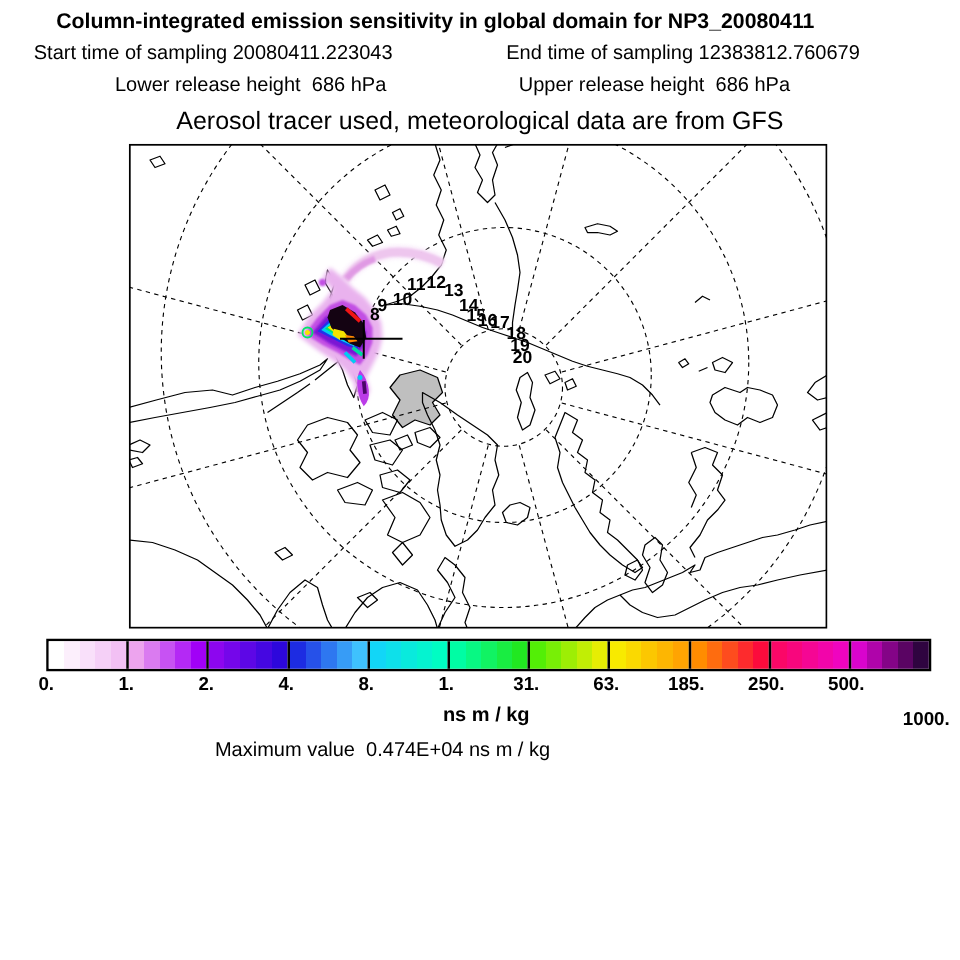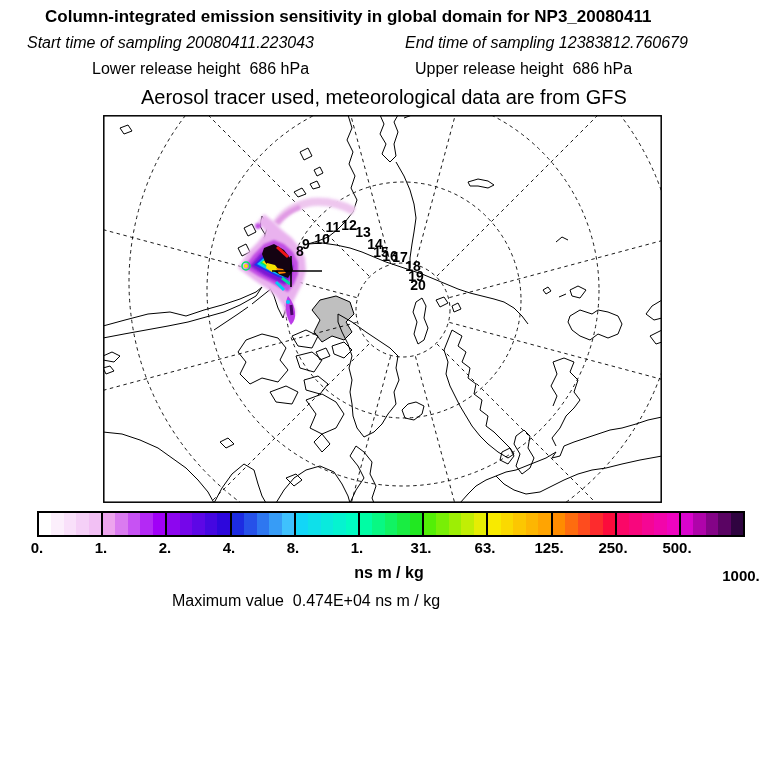--- a/index.html
+++ b/index.html
@@ -1,20 +1,20 @@
 <!DOCTYPE html>
 <html><head>
 <meta charset="utf-8">
 <style>
   html,body{margin:0;padding:0;background:#ffffff;}
   body{width:768px;height:768px;position:relative;overflow:hidden;
        font-family:"Liberation Sans", sans-serif;color:#000;}
   .abs{position:absolute;white-space:pre;}
   #title{left:27px;top:7px;font-size:17px;font-weight:bold;margin-left:18px;}
-  .l2{top:34px;font-size:16px;font-style:italic;}
+  .l2{top:34px;font-size:16px;}
   .l3{top:60px;font-size:16px;}
   .l4{top:86px;font-size:20px;left:141px;}
   #start-time{left:27px;} #end-time{left:405px;}
   #lower-rel{left:92px;} #upper-rel{left:415px;}
   #map-wrap{position:absolute;left:103px;top:115px;width:559px;height:388px;}
   #colorbar{position:absolute;left:37px;top:511px;width:704px;height:22px;
             border:2px solid #000;display:flex;}
   .cbseg{flex:1 1 0;height:100%;}
   .cbseg + .cbseg{border-left:2px solid #000;}
   #cb-ticks{position:absolute;left:37px;top:539px;width:708px;height:18px;}
@@ -212,19 +212,19 @@
   </div>
 <div id="cb-ticks">
     <span class="cbtick" style="left: 0px;">0.</span>
     <span class="cbtick" style="left: 64px;">1.</span>
     <span class="cbtick" style="left: 128px;">2.</span>
     <span class="cbtick" style="left: 192px;">4.</span>
     <span class="cbtick" style="left: 256px;">8.</span>
     <span class="cbtick" style="left: 320px;">1.</span>
     <span class="cbtick" style="left: 384px;">31.</span>
     <span class="cbtick" style="left: 448px;">63.</span>
-    <span class="cbtick" style="left: 512px;">125.</span>
+    <span class="cbtick" style="left: 512px;">185.</span>
     <span class="cbtick" style="left: 576px;">250.</span>
     <span class="cbtick" style="left: 640px;">500.</span>
     <span class="cbtick" style="left: 704px; margin-top: 28px;">1000.</span>
   </div>
 <div id="cb-units">ns m / kg</div>
 <div id="max-line">Maximum value  0.474E+04 ns m / kg</div>
 
 </body></html>

